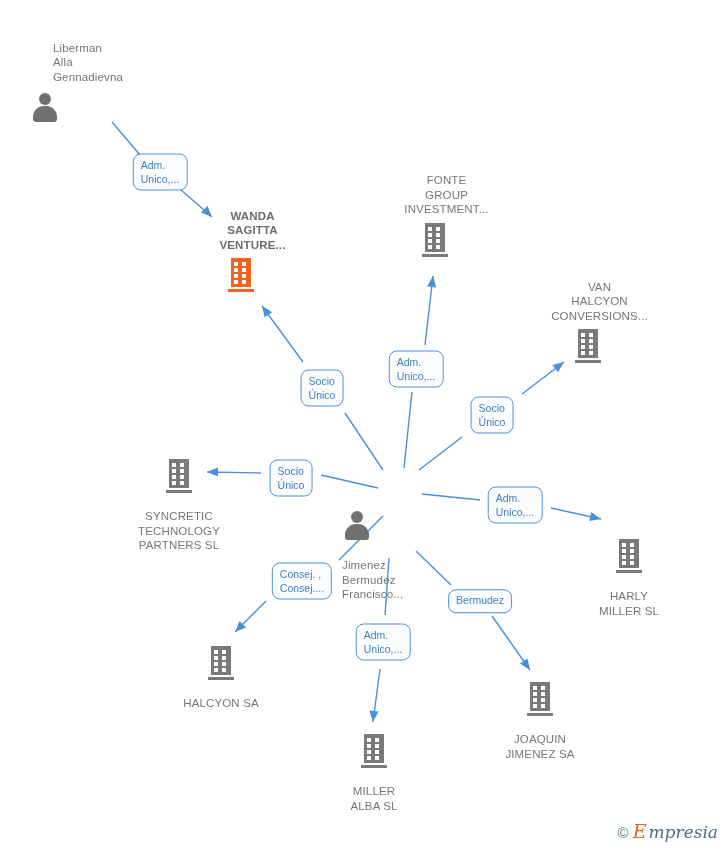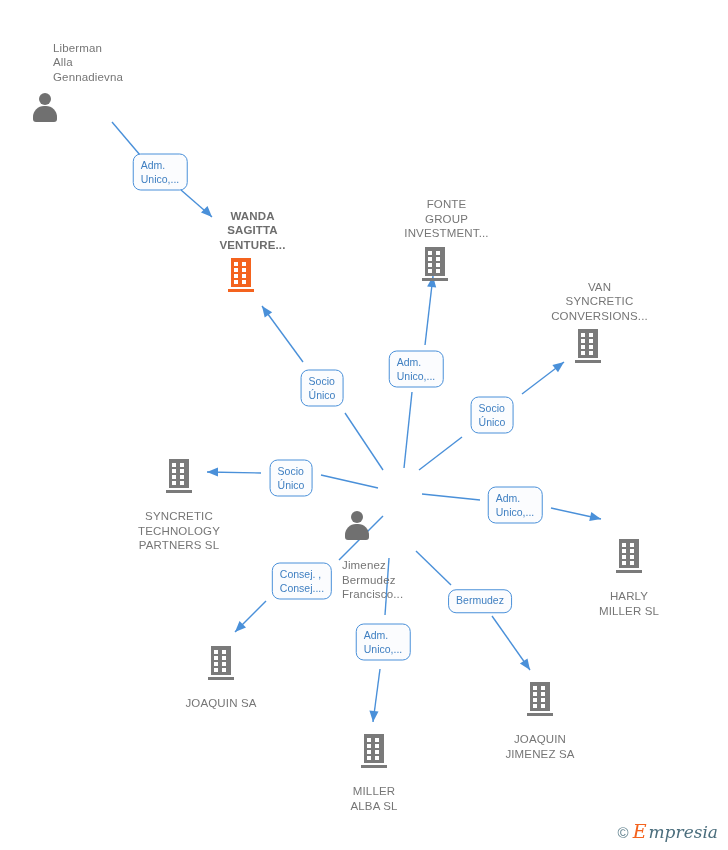--- a/index.html
+++ b/index.html
@@ -236,42 +236,42 @@
             <span class="win" style="left: 6px; top: 10px;"></span>
             <span class="win" style="left: 14px; top: 10px;"></span>
             <span class="win" style="left: 6px; top: 16px;"></span>
             <span class="win" style="left: 14px; top: 16px;"></span>
             <span class="win" style="left: 6px; top: 22px;"></span>
             <span class="win" style="left: 14px; top: 22px;"></span>
             <span class="base"></span>
           </span>
         </div>
       </div>
-      <div class="node company" style="left: 435px; top: 197px;">
+      <div class="node company" style="left: 435px; top: 173px;">
         <div class="node-label label-above">FONTE
 GROUP
 INVESTMENT...</div>
         <div class="icon-wrap">
           <span class="bld">
             <span class="body"></span>
             <span class="win" style="left: 6px; top: 4px;"></span>
             <span class="win" style="left: 14px; top: 4px;"></span>
             <span class="win" style="left: 6px; top: 10px;"></span>
             <span class="win" style="left: 14px; top: 10px;"></span>
             <span class="win" style="left: 6px; top: 16px;"></span>
             <span class="win" style="left: 14px; top: 16px;"></span>
             <span class="win" style="left: 6px; top: 22px;"></span>
             <span class="win" style="left: 14px; top: 22px;"></span>
             <span class="base"></span>
           </span>
         </div>
       </div>
       <div class="node company" style="left: 588px; top: 279.5px;">
         <div class="node-label label-above">VAN
-SYNCRETIC
+HALCYON
 CONVERSIONS...</div>
         <div class="icon-wrap">
           <span class="bld">
             <span class="body"></span>
             <span class="win" style="left: 6px; top: 4px;"></span>
             <span class="win" style="left: 14px; top: 4px;"></span>
             <span class="win" style="left: 6px; top: 10px;"></span>
             <span class="win" style="left: 14px; top: 10px;"></span>
             <span class="win" style="left: 6px; top: 16px;"></span>
             <span class="win" style="left: 14px; top: 16px;"></span>
@@ -337,21 +337,21 @@
             <span class="win" style="left: 14px; top: 4px;"></span>
             <span class="win" style="left: 6px; top: 10px;"></span>
             <span class="win" style="left: 14px; top: 10px;"></span>
             <span class="win" style="left: 6px; top: 16px;"></span>
             <span class="win" style="left: 14px; top: 16px;"></span>
             <span class="win" style="left: 6px; top: 22px;"></span>
             <span class="win" style="left: 14px; top: 22px;"></span>
             <span class="base"></span>
           </span>
         </div>
-        <div class="node-label label-below">JOAQUIN SA</div>
+        <div class="node-label label-below">HALCYON SA</div>
       </div>
       <div class="node company" style="left: 540px; top: 678px;">
         <div class="icon-wrap">
           <span class="bld">
             <span class="body"></span>
             <span class="win" style="left: 6px; top: 4px;"></span>
             <span class="win" style="left: 14px; top: 4px;"></span>
             <span class="win" style="left: 6px; top: 10px;"></span>
             <span class="win" style="left: 14px; top: 10px;"></span>
             <span class="win" style="left: 6px; top: 16px;"></span>

